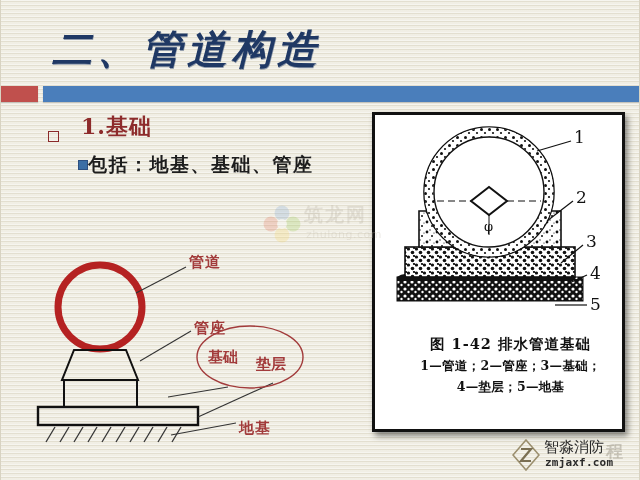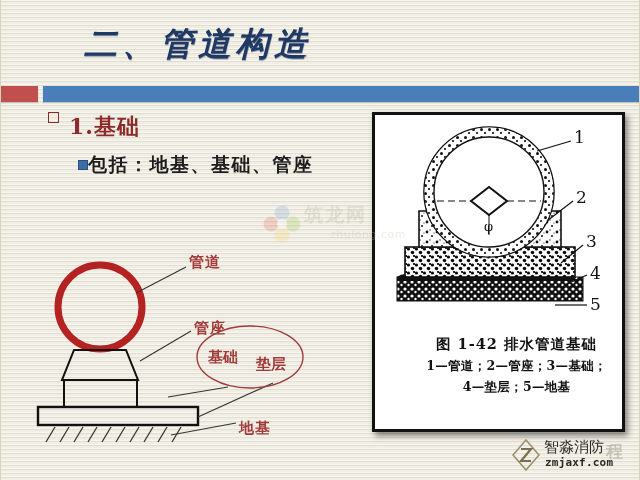--- a/index.html
+++ b/index.html
@@ -34,28 +34,27 @@
     border-right: 1px solid #d8d3c2;
     pointer-events: none;
   }
 
   
   .title {
     position: absolute;
     left: 52px;
     top: 22px;
     font-family: "DejaVu Serif", "Liberation Serif", serif;
-    font-size: 33px;
+    font-size: 40px;
     font-weight: 700;
     font-style: italic;
     letter-spacing: 5px;
     color: #1f3864;
     text-shadow: 0.6px 0.6px 0 rgba(31,56,100,0.45);
     white-space: nowrap;
-    margin-left: 32px;
   }
 
   
   .bar-red {
     position: absolute;
     left: 0px;
     top: 86px;
     width: 38px;
     height: 16px;
     background: #c0504d;
@@ -70,22 +69,22 @@
     background: #4a7ebb;
     box-shadow: 0 1px 1px rgba(0,0,0,0.18);
   }
 
   
   .bullet1 {
     position: absolute;
     left: 48px;
     top: 112px;
     display: flex;
-    align-items: flex-start;
-    gap: 10px;
+    align-items: flex-end;
+    gap: 22px;
   }
   .bullet1 .sq {
     width: 9px;
     height: 9px;
     border: 1.4px solid #8b2a2a;
     background: transparent;
     flex: none;
   }
   .bullet1 .txt {
     font-family: "DejaVu Serif", "Liberation Serif", serif;
@@ -157,21 +156,21 @@
     overflow: hidden;
   }
   .fig-art {
     position: absolute;
     left: 0; top: 4px;
     width: 247px;
     height: 215px;
   }
   .fig-caption {
     position: absolute;
-    left: 18px;
+    left: 12px;
     top: 218px;
     width: 247px;
     text-align: center;
     font-family: "DejaVu Serif", "Liberation Serif", serif;
     color: #111;
   }
   .cap-title {
     font-size: 14.5px;
     font-weight: 700;
     letter-spacing: 1px;
@@ -209,21 +208,20 @@
   }
   .wm-center .wm-url {
     position: absolute;
     left: 44px;
     top: 30px;
     font-family: "DejaVu Sans", "Liberation Sans", sans-serif;
     font-size: 11px;
     color: #c3bcae;
     letter-spacing: 0.5px;
     white-space: nowrap;
-    margin-left: 24px;
   }
 
   .wm-corner {
     position: absolute;
     left: 512px;
     top: 438px;
     width: 124px;
     height: 36px;
     pointer-events: none;
   }

